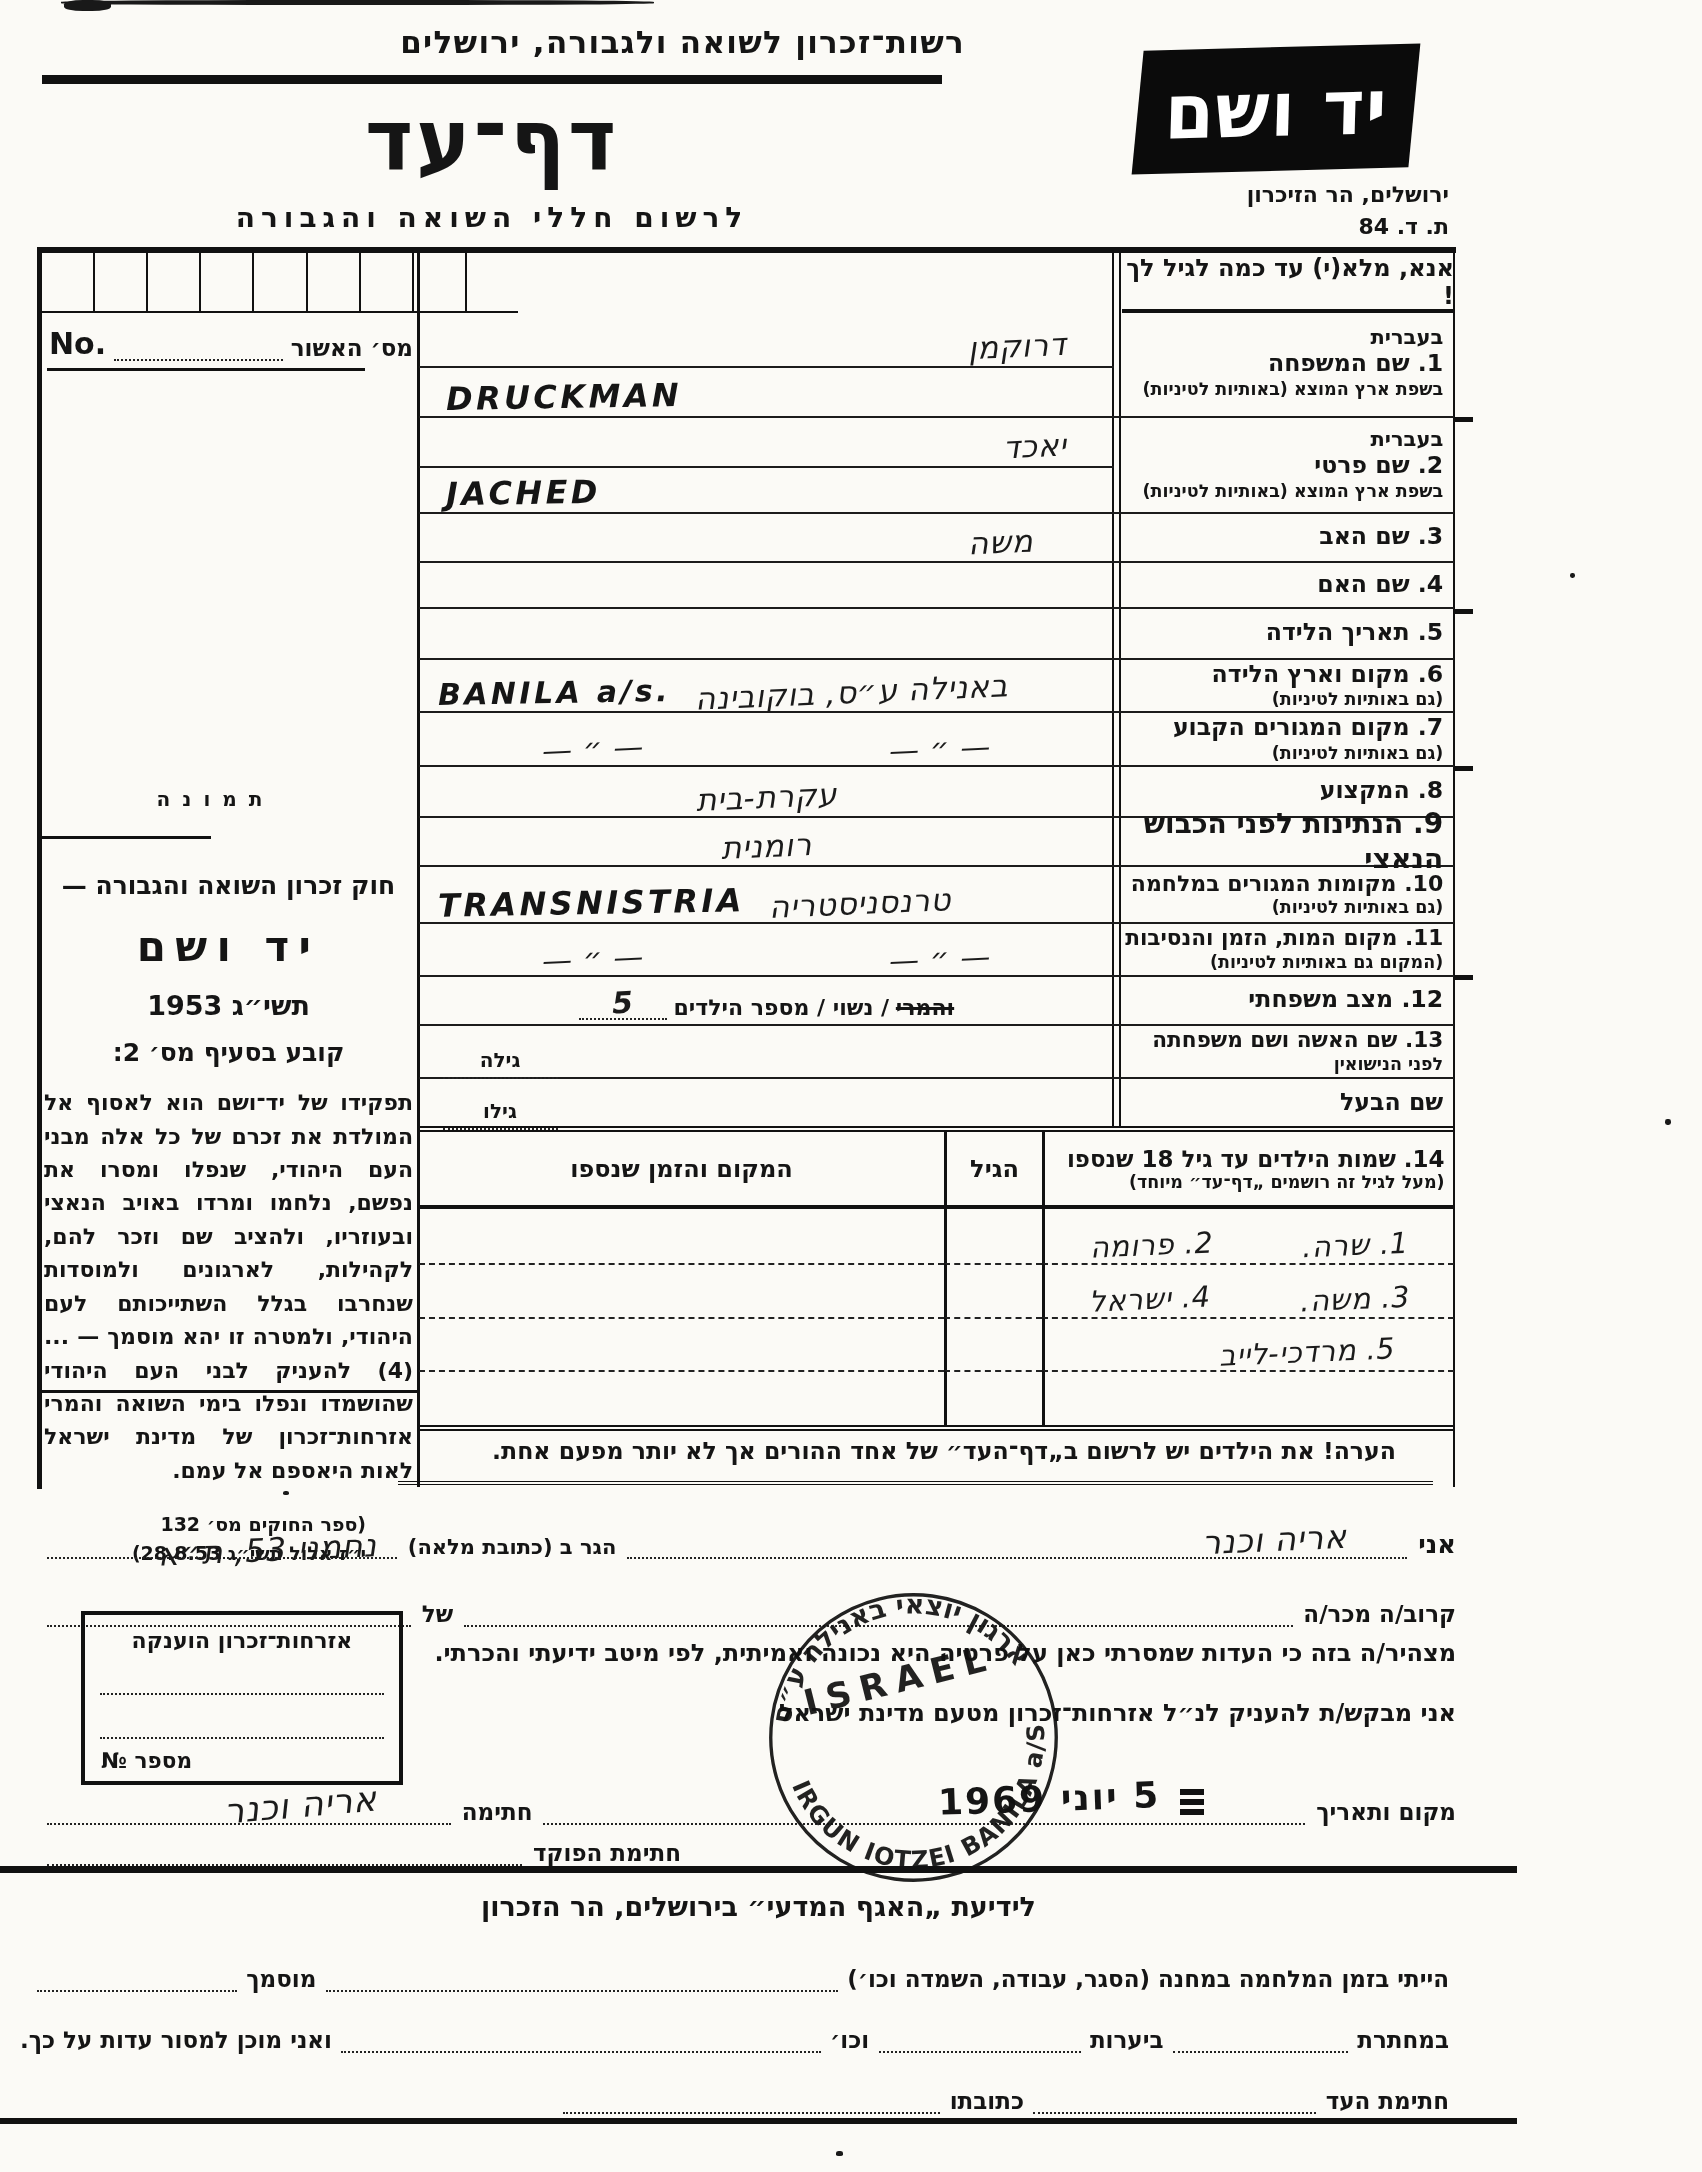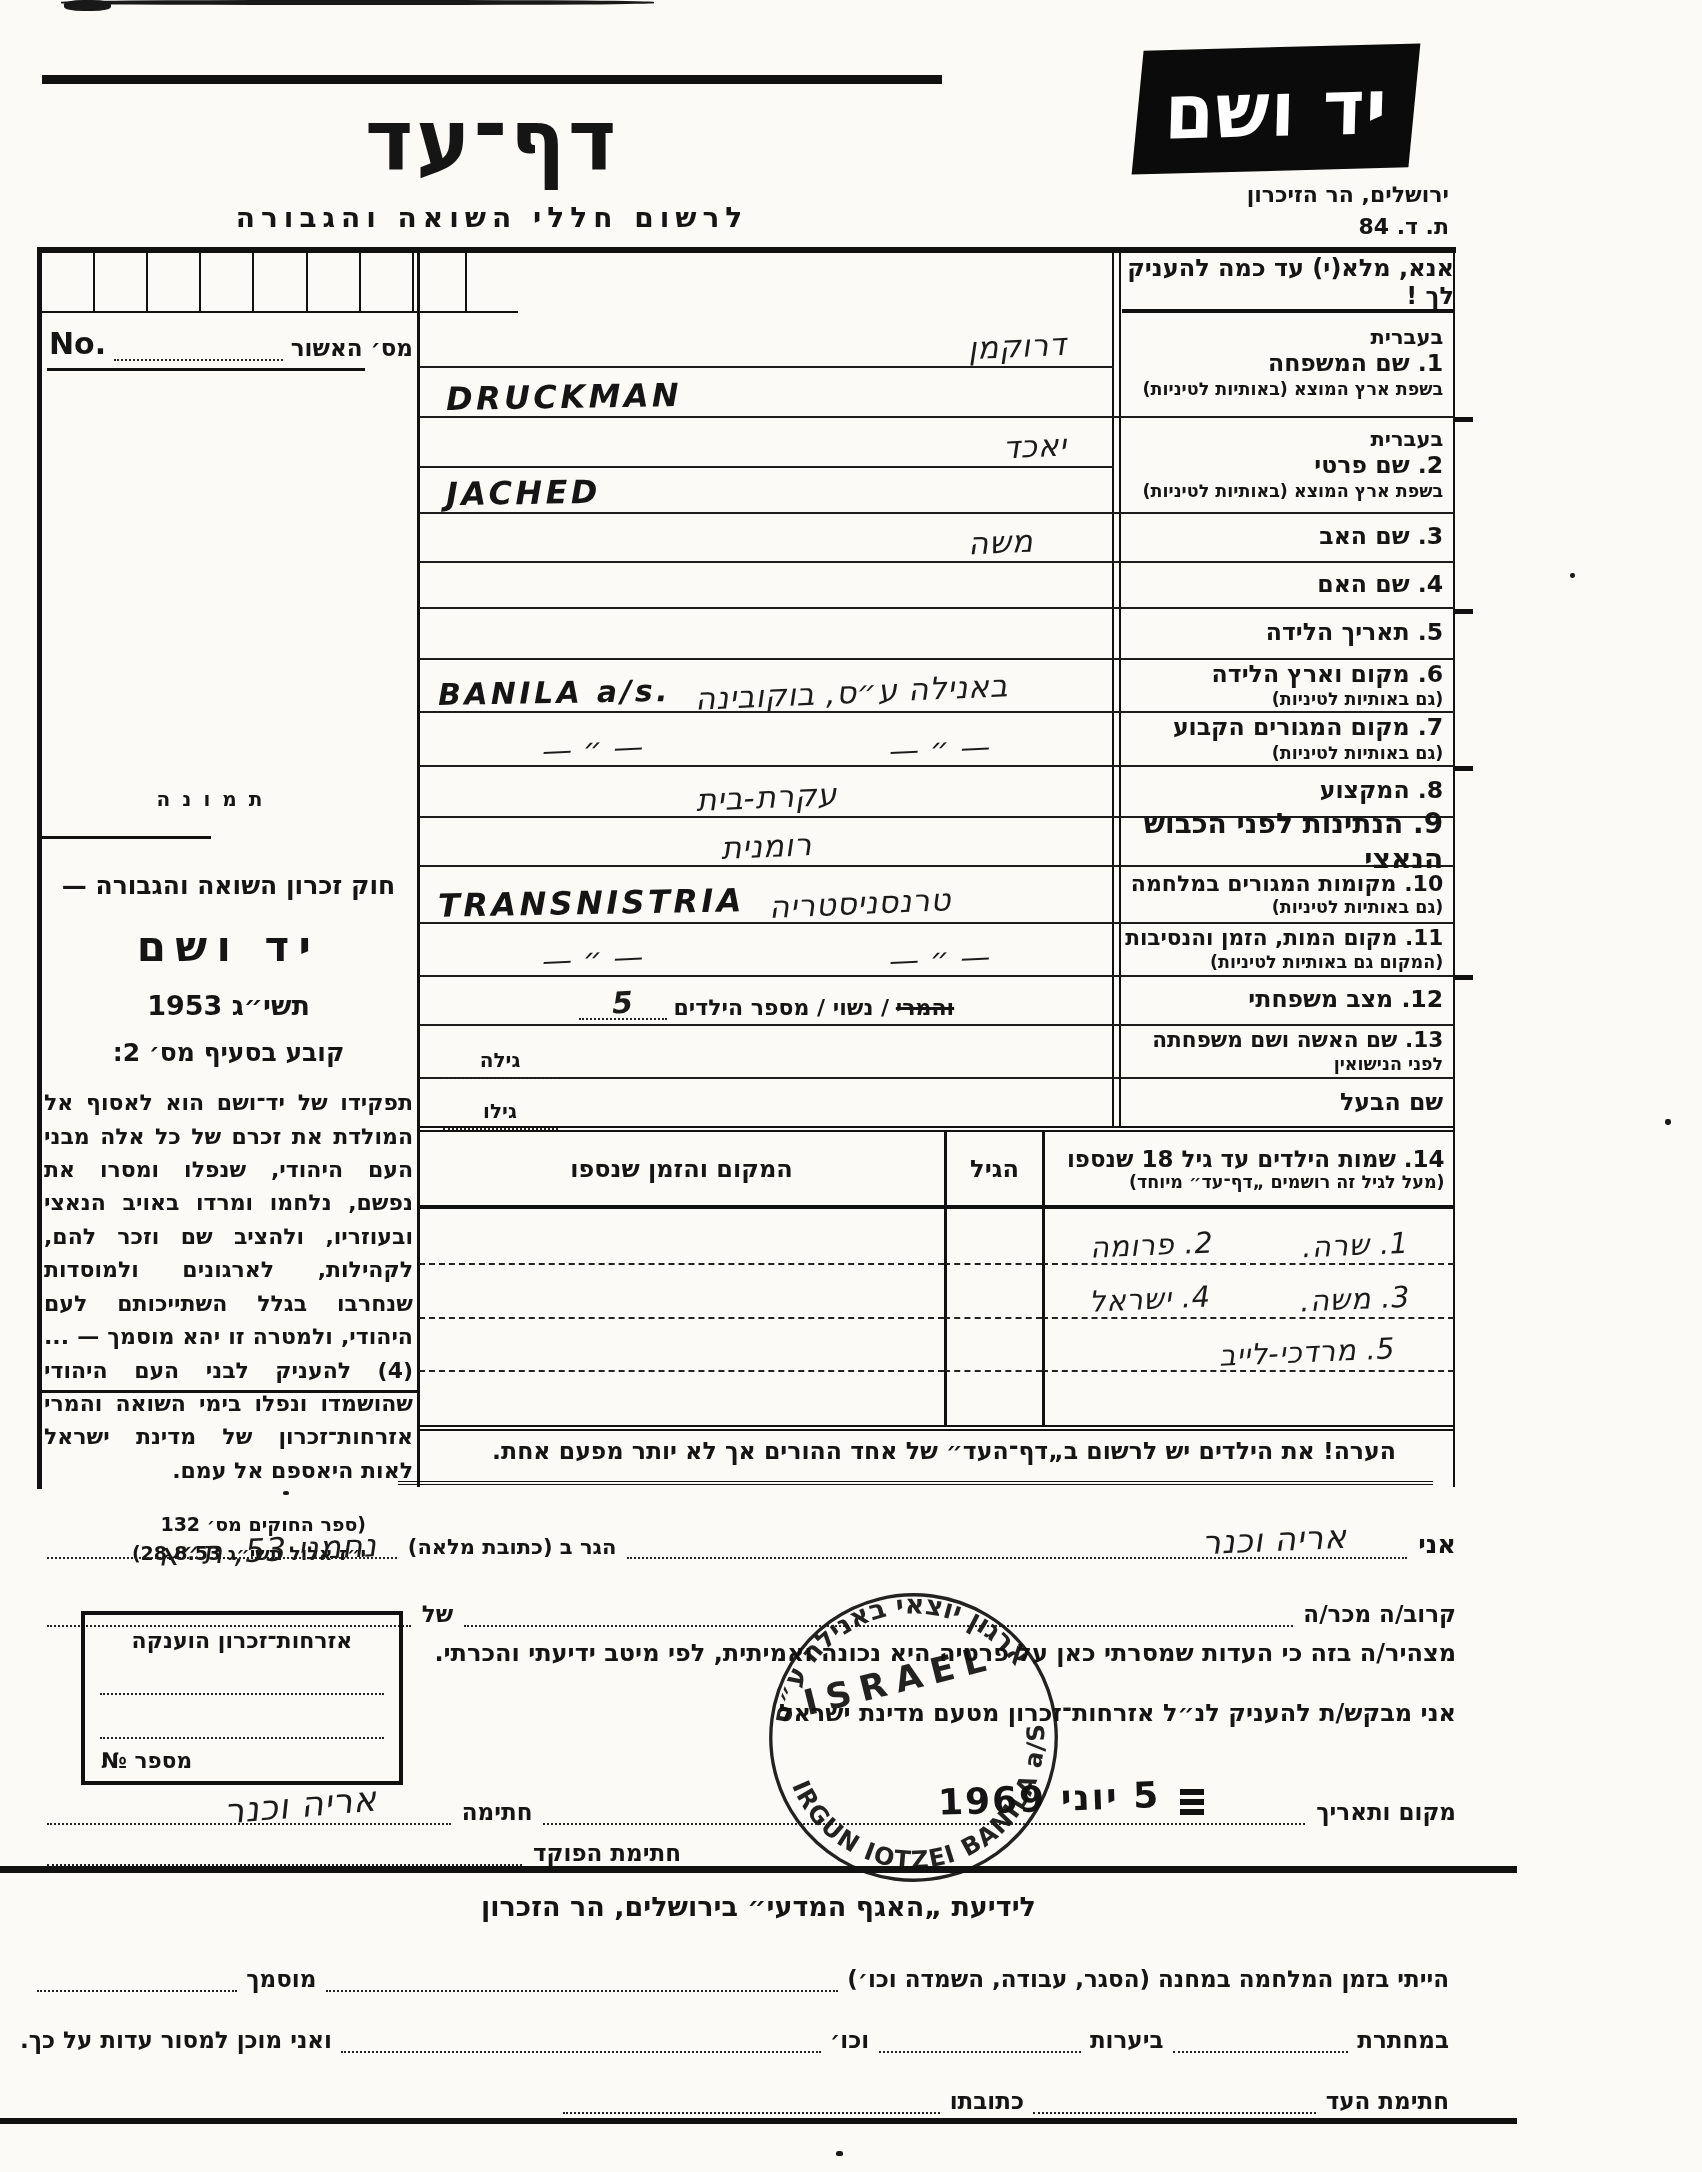--- a/index.html
+++ b/index.html
@@ -121,20 +121,21 @@
 <div id="page">
 
   <div class="nz" style="left:61px;top:0;width:593px;height:4.7px;"></div>
   <div class="nz" style="left:64px;top:0;width:47px;height:10.8px;"></div>
   <div class="nz" style="left:1283px;top:138px;width:6.7px;height:6.7px;"></div>
   <div class="nz" style="left:1570px;top:573px;width:5.4px;height:5.4px;"></div>
   <div class="nz" style="left:1665px;top:1119px;width:6px;height:6px;"></div>
   <div class="nz" style="left:283px;top:1491px;width:6px;height:4px;"></div>
   <div class="nz" style="left:836px;top:2151px;width:6.7px;height:4.7px;"></div>
 
+  <div class="abs auth-line">רשות־זכרון לשואה ולגבורה, ירושלים</div>
   <div class="bar auth-rule"></div>
   <div class="abs big-title">דף־עד</div>
   <div class="abs subtitle">לרשום חללי השואה והגבורה</div>
   <div class="abs logo-box">
     <span>יד ושם</span>
   </div>
   <div class="abs addr">
     <div>ירושלים, הר הזיכרון</div>
     <div>ת. ד. 84</div>
   </div>
@@ -178,21 +179,21 @@
     <div style="font-size:27px;font-weight:bold;text-align:center;margin-top:19px;">תשי״ג 1953</div>
     <div style="font-size:25px;font-weight:bold;text-align:center;margin-top:17.5px;">קובע בסעיף מס׳ 2:</div>
     <div style="font-size:22px;font-weight:bold;text-align:justify;line-height:1.52;margin-top:19px;">תפקידו של יד־ושם הוא לאסוף אל המולדת את זכרם של כל אלה מבני העם היהודי, שנפלו ומסרו את נפשם, נלחמו ומרדו באויב הנאצי ובעוזריו, ולהציב שם וזכר להם, לקהילות, לארגונים ולמוסדות שנחרבו בגלל השתייכותם לעם היהודי, ולמטרה זו יהא מוסמך — ... (4) להעניק לבני העם היהודי שהושמדו ונפלו בימי השואה והמרי אזרחות־זכרון של מדינת ישראל לאות היאספם אל עמם.</div>
     <div style="width:290px;margin-top:23px;margin-right:47px;text-align:right;font-size:19px;font-weight:bold;line-height:1.5;">
       <div>(ספר החוקים מס׳ 132</div>
       <div>י״ז אלול תשי״ג 28.8.53)</div>
     </div>
   </div>
   <div class="bar" style="left:42px;top:1390px;width:375px;height:2.7px;"></div>
 
-  <div class="abs instr">אנא, מלא(י) עד כמה להעניק לך !</div>
+  <div class="abs instr">אנא, מלא(י) עד כמה לגיל לך !</div>
 
   <div class="abs fields">
 
     <div class="frow" style="height:108px;">
       <div class="flabel">
         <span class="fl-pre">בעברית</span>
         <span class="fl-main"><span>1.</span> <span>שם המשפחה</span></span>
         <span class="fl-sub">בשפת ארץ המוצא (באותיות לטיניות)</span>
       </div>
       <div class="fwrite two">

